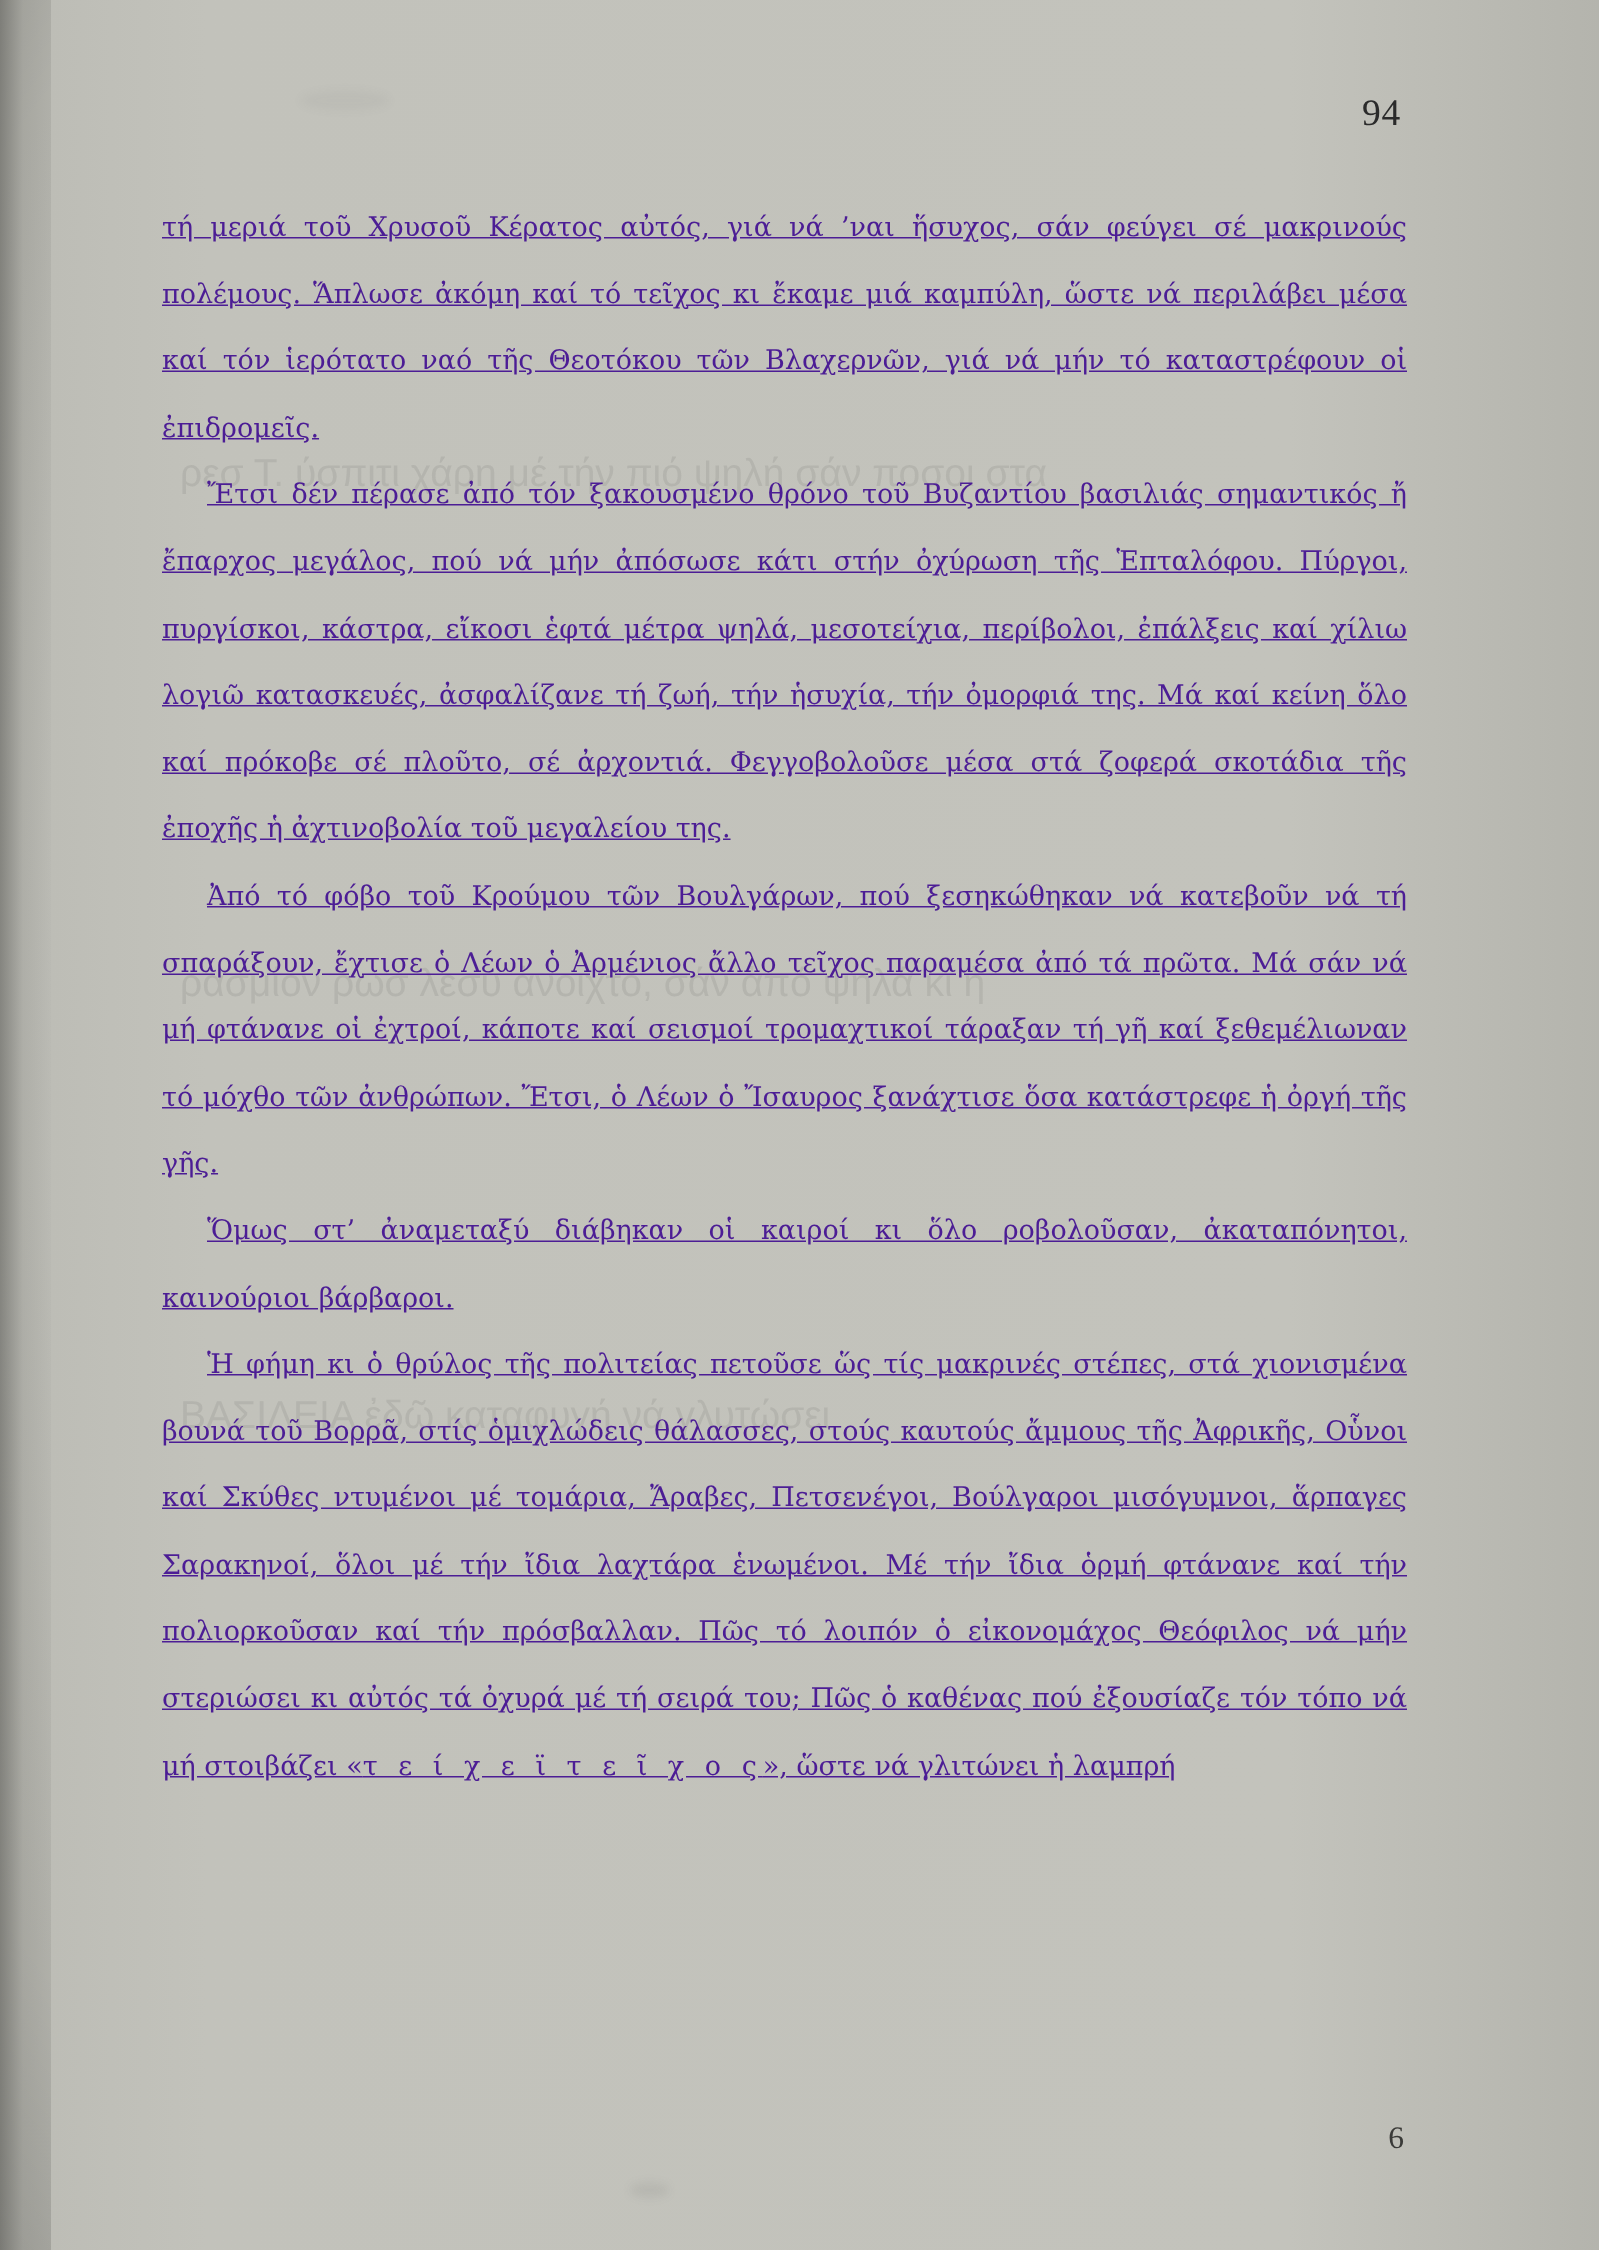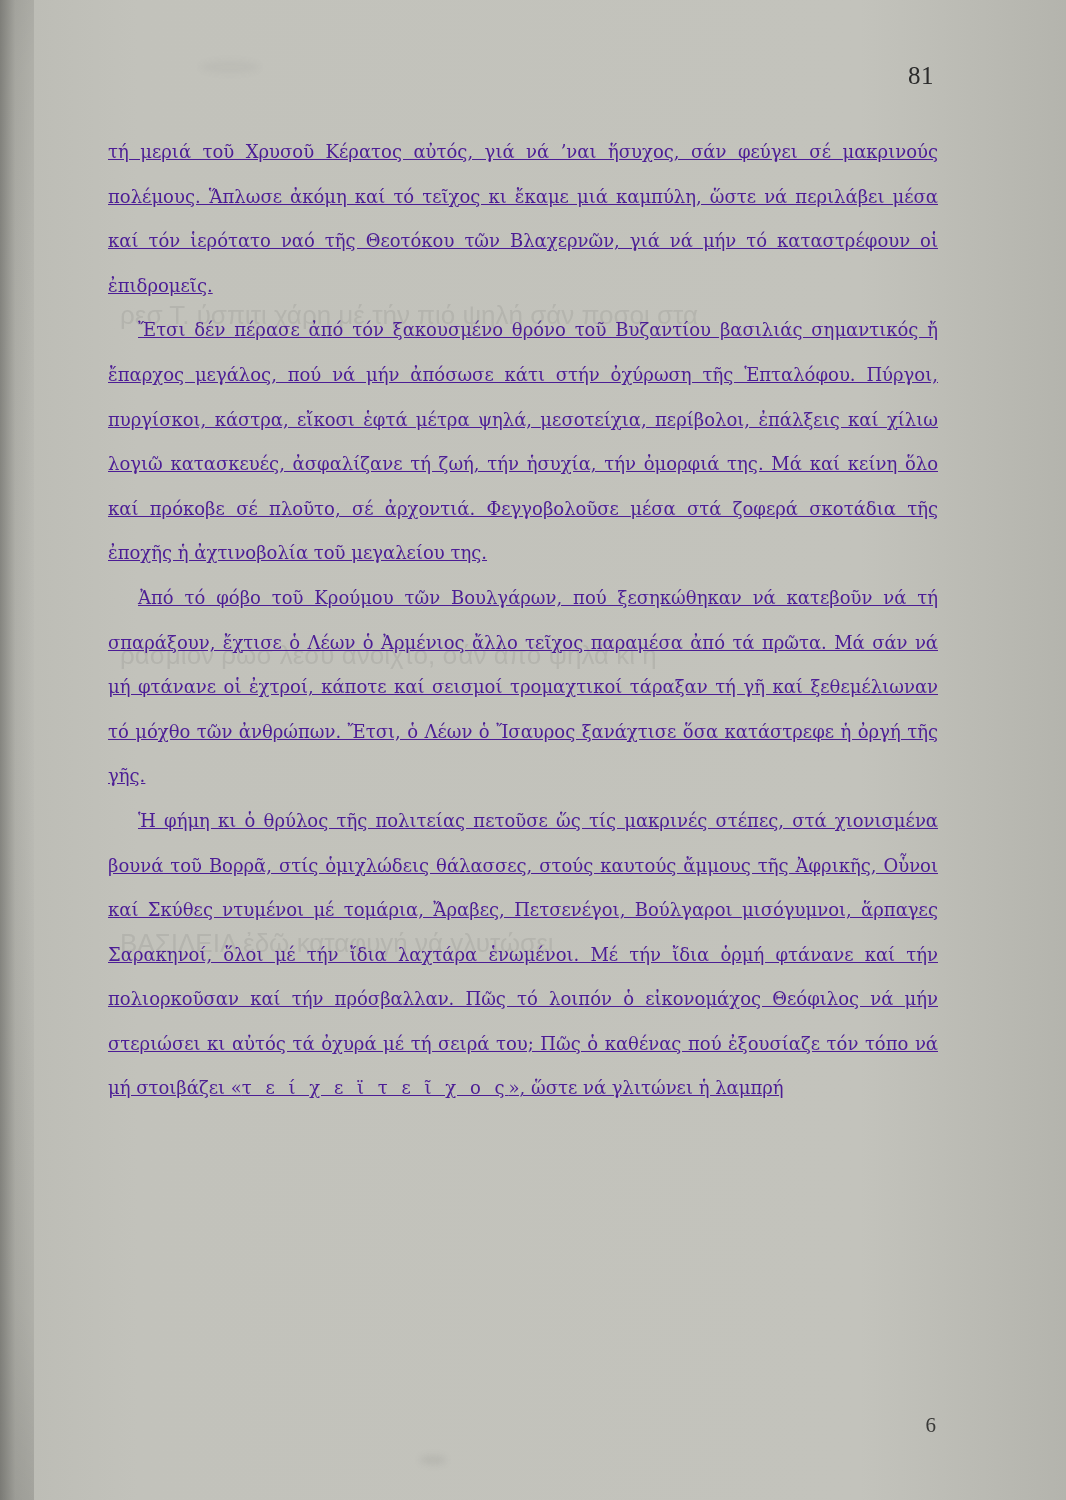--- a/index.html
+++ b/index.html
@@ -123,24 +123,25 @@
 
   <div class="smudge" style="left:420px; top:1455px; width:26px; height:10px;"></div>
   <div class="smudge" style="left:200px; top:60px; width:60px; height:14px; opacity:.5;"></div>
 
   <div class="showthrough st1">ρεσ Τ. ύσπιτι χάρη μέ τήν πιό ψηλή σάν ποσοι στα</div>
   <div class="showthrough st2">ρασμίον ρωσ λεσυ ἀνοιχτο, σάν ἀπό ψηλά κι ἡ</div>
   <div class="showthrough st3">ΒΑΣΙΛΕΙΑ         ἐδῶ καταφυγή νά γλυτώσει</div>
 
   <div class="content">
 
-    <div class="folio">81</div>
+    <div class="folio">94</div>
 
     <div class="body-text">
       <p class="no-indent">τή μεριά τοῦ Χρυσοῦ Κέρατος αὐτός, γιά νά ’ναι ἥσυχος, σάν φεύγει σέ μακρινούς πολέμους. Ἅπλωσε ἀκόμη καί τό τεῖχος κι ἔκαμε μιά καμπύλη, ὥστε νά περιλάβει μέσα καί τόν ἱερότατο ναό τῆς Θεοτόκου τῶν Βλαχερνῶν, γιά νά μήν τό καταστρέφουν οἱ ἐπιδρομεῖς.</p>
       <p>Ἔτσι δέν πέρασε ἀπό τόν ξακουσμένο θρόνο τοῦ Βυζαντίου βασιλιάς σημαντικός ἤ ἔπαρχος μεγάλος, πού νά μήν ἀπόσωσε κάτι στήν ὀχύρωση τῆς Ἑπταλόφου. Πύργοι, πυργίσκοι, κάστρα, εἴκοσι ἑφτά μέτρα ψηλά, μεσοτείχια, περίβολοι, ἐπάλξεις καί χίλιω λογιῶ κατασκευές, ἀσφαλίζανε τή ζωή, τήν ἡσυχία, τήν ὀμορφιά της. Μά καί κείνη ὅλο καί πρόκοβε σέ πλοῦτο, σέ ἀρχοντιά. Φεγγοβολοῦσε μέσα στά ζοφερά σκοτάδια τῆς ἐποχῆς ἡ ἀχτινοβολία τοῦ μεγαλείου της.</p>
       <p>Ἀπό τό φόβο τοῦ Κρούμου τῶν Βουλγάρων, πού ξεσηκώθηκαν νά κατεβοῦν νά τή σπαράξουν, ἔχτισε ὁ Λέων ὁ Ἀρμένιος ἄλλο τεῖχος παραμέσα ἀπό τά πρῶτα. Μά σάν νά μή φτάνανε οἱ ἐχτροί, κάποτε καί σεισμοί τρομαχτικοί τάραξαν τή γῆ καί ξεθεμέλιωναν τό μόχθο τῶν ἀνθρώπων. Ἔτσι, ὁ Λέων ὁ Ἴσαυρος ξανάχτισε ὅσα κατάστρεφε ἡ ὀργή τῆς γῆς.</p>
+      <p>Ὅμως στ’ ἀναμεταξύ διάβηκαν οἱ καιροί κι ὅλο ροβολοῦσαν, ἀκαταπόνητοι, καινούριοι βάρβαροι.</p>
       <p><span>Ἡ φήμη κι ὁ θρύλος τῆς πολιτείας πετοῦσε ὥς τίς μακρινές στέπες, στά χιονισμένα βουνά τοῦ Βορρᾶ, στίς ὁμιχλώδεις θάλασσες, στούς καυτούς ἄμμους τῆς Ἀφρικῆς, Οὗνοι καί Σκύθες ντυμένοι μέ τομάρια, Ἄραβες, Πετσενέγοι, Βούλγαροι μισόγυμνοι, ἅρπαγες Σαρακηνοί, ὅλοι μέ τήν ἴδια λαχτάρα ἑνωμένοι. Μέ τήν ἴδια ὁρμή φτάνανε καί τήν πολιορκοῦσαν καί τήν πρόσβαλλαν. Πῶς τό λοιπόν ὁ εἰκονομάχος Θεόφιλος νά μήν στεριώσει κι αὐτός τά ὀχυρά μέ τή σειρά του; Πῶς ὁ καθένας πού ἐξουσίαζε τόν τόπο νά μή στοιβάζει «</span><span class="spaced">τ ε ί χ ε ϊ   τ ε ῖ χ ο ς</span><span>», ὥστε νά γλιτώνει ἡ λαμπρή</span></p>
     </div>
 
     <div class="signature">6</div>
   </div>
 </div>
 
 </body></html>

